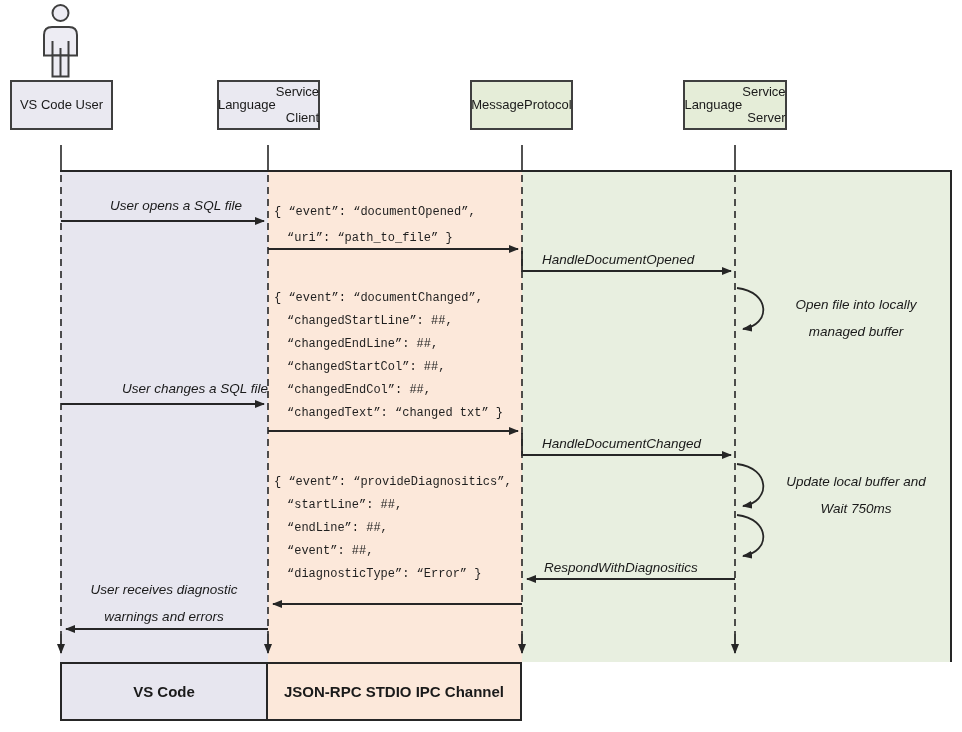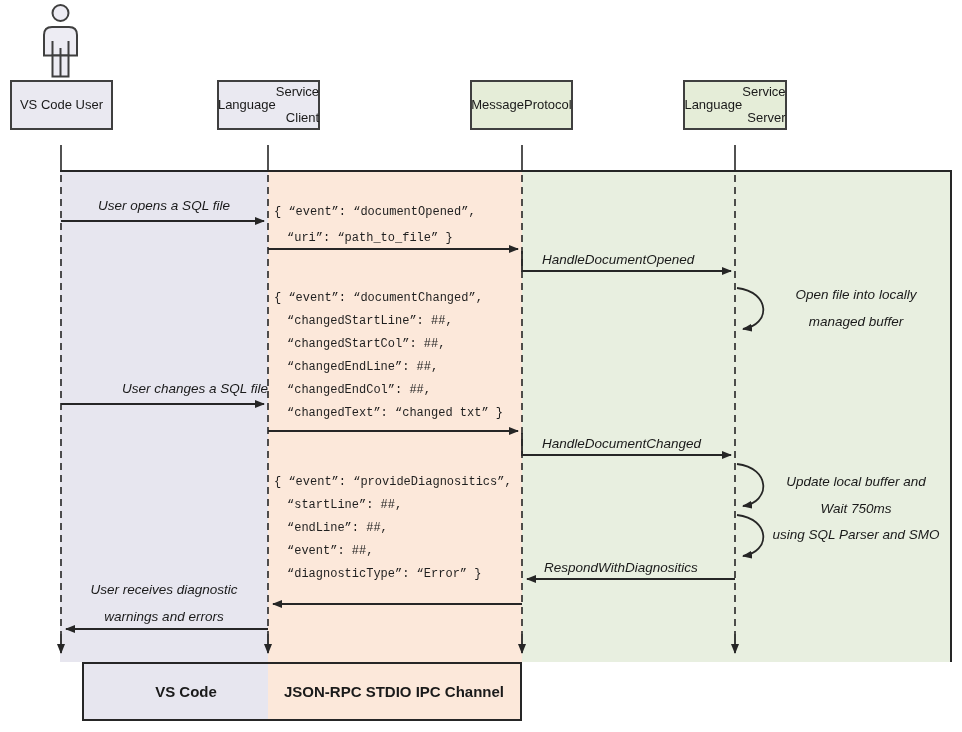--- a/index.html
+++ b/index.html
@@ -108,62 +108,61 @@
     <path class="wire" d="M522,433 V455 H731" marker-end="url(#ah)"></path>
     <line class="wire" x1="735" y1="579" x2="527" y2="579" marker-end="url(#ah)"></line>
     <line class="wire" x1="522" y1="604" x2="273" y2="604" marker-end="url(#ah)"></line>
     <line class="wire" x1="268" y1="629" x2="66" y2="629" marker-end="url(#ah)"></line>
 
     <path class="wire" d="M737,288 C771,292 771,325 743,329" marker-end="url(#ah)"></path>
     <path class="wire" d="M737,464 C771,468 771,502 743,506" marker-end="url(#ah)"></path>
     <path class="wire" d="M737,515 C771,519 771,552 743,556" marker-end="url(#ah)"></path>
   </svg>
 
-  <div class="msg-label msg-center" style="left:60px;width:208px;top:198px;">User opens a SQL file</div>
+  <div class="msg-label msg-center" style="left:72px;width:208px;top:198px;">User opens a SQL file</div>
   <div class="msg-label" style="left:542px;top:252px;">HandleDocumentOpened</div>
   <div class="msg-label msg-center" style="left:60px;width:208px;top:381px;text-align:right;">User changes a SQL file</div>
   <div class="msg-label" style="left:542px;top:436px;">HandleDocumentChanged</div>
   <div class="msg-label" style="left:544px;top:560px;">RespondWithDiagnositics</div>
   <div class="msg-label msg-center two-line" style="left:60px;width:208px;top:576px;white-space:normal;">
     <div>User receives diagnostic</div>
     <div>warnings and errors</div>
   </div>
 
-  <div class="annot" style="top:281px;">
+  <div class="annot" style="top:291px;">
     <div>Open file into locally</div>
     <div>managed buffer</div>
   </div>
   <div class="annot" style="top:468px;">
     <div>Update local buffer and</div>
     <div>Wait 750ms</div>
   </div>
   <div class="annot" style="top:521px;">
-    <div>using SQL Parser and SMO</div>
   </div>
 
   <div class="payload wide" style="top:199px;">
     <div>{ “event”: “documentOpened”,</div>
     <div>“uri”: “path_to_file” }</div>
   </div>
   <div class="payload" style="top:287px;">
     <div>{ “event”: “documentChanged”,</div>
     <div>“changedStartLine”: ##,</div>
+    <div>“changedEndLine”: ##,</div>
     <div>“changedStartCol”: ##,</div>
-    <div>“changedEndLine”: ##,</div>
     <div>“changedEndCol”: ##,</div>
     <div>“changedText”: “changed txt” }</div>
   </div>
   <div class="payload" style="top:471px;">
     <div>{ “event”: “provideDiagnositics”,</div>
     <div>“startLine”: ##,</div>
     <div>“endLine”: ##,</div>
     <div>“event”: ##,</div>
     <div>“diagnosticType”: “Error” }</div>
   </div>
 
-  <div class="bottom-box" style="left:60px;width:208px;background:var(--lavender);margin-left:22px;">
+  <div class="bottom-box" style="left:60px;width:208px;background:var(--lavender);">
     <span>VS Code</span>
   </div>
   <div class="bottom-box" style="left:268px;width:254px;background:var(--peach);border-left:none;">
     <span>JSON-RPC STDIO IPC Channel</span>
   </div>
 
 </div>
 
 </body></html>

